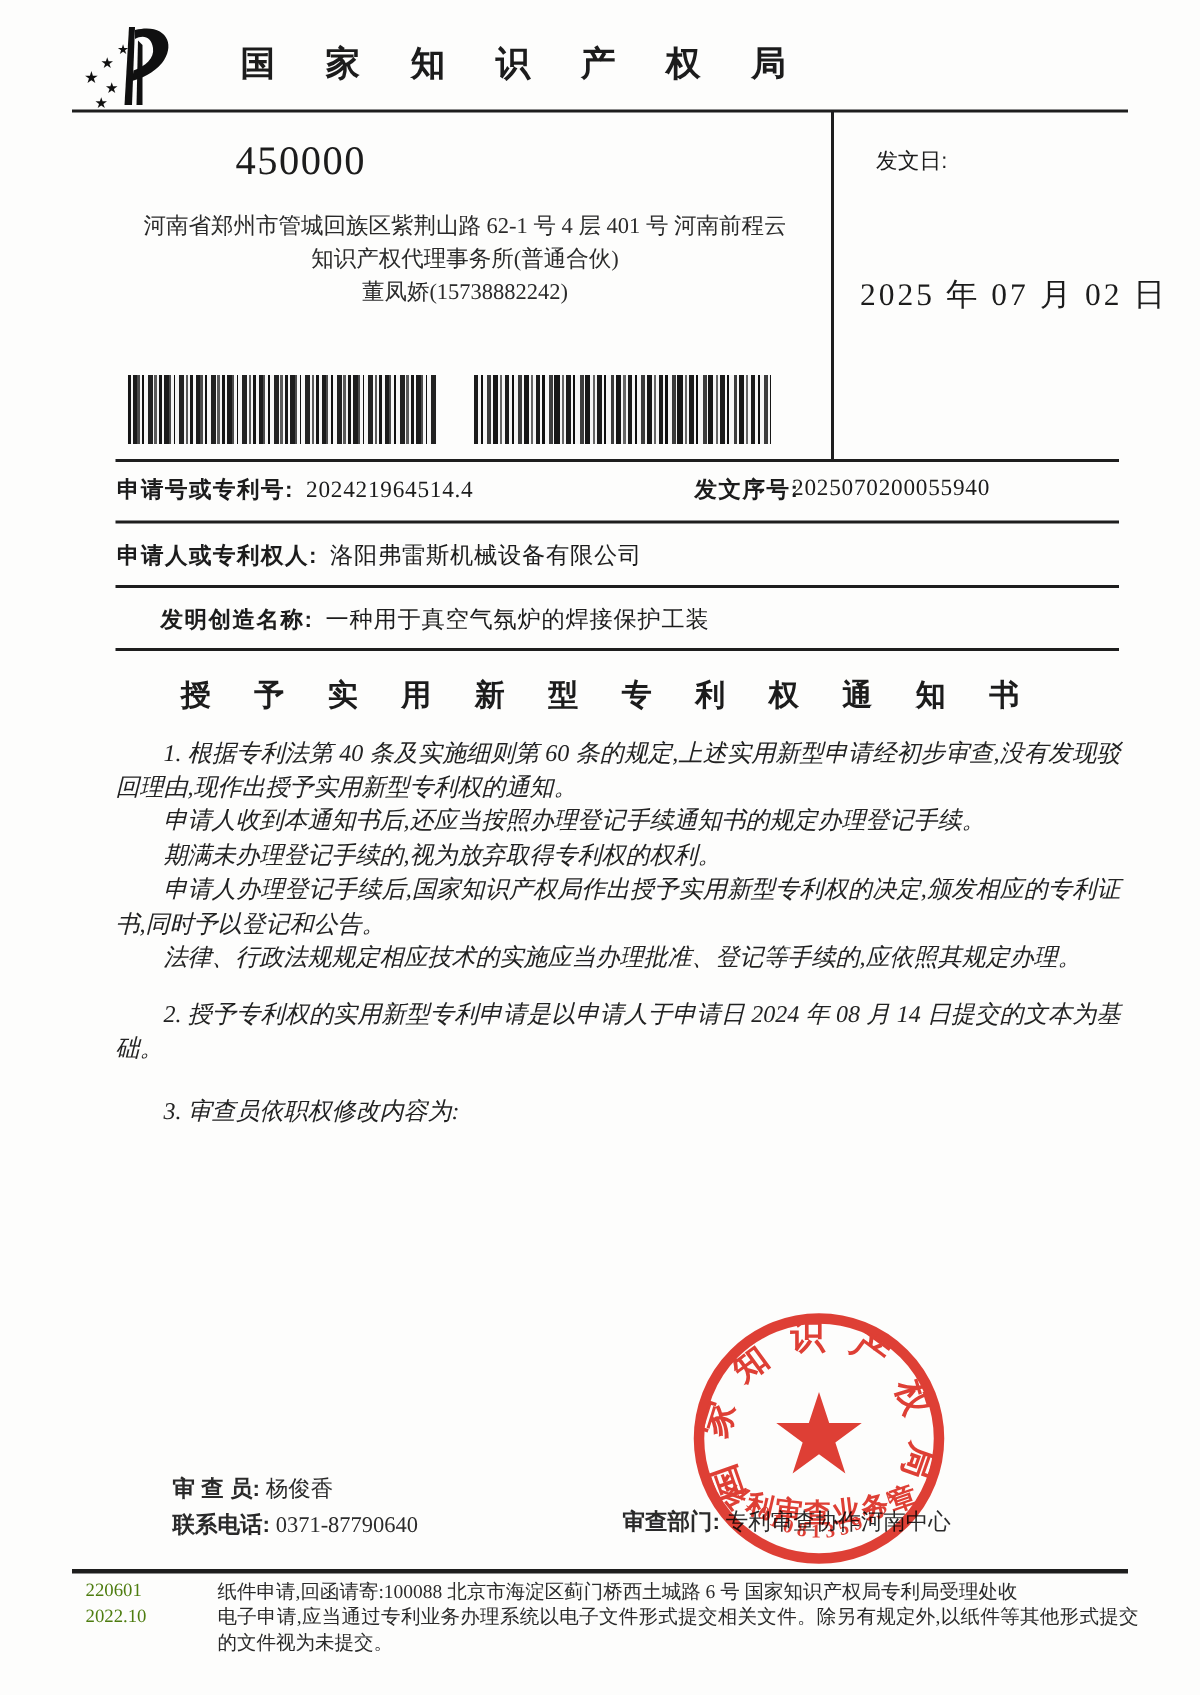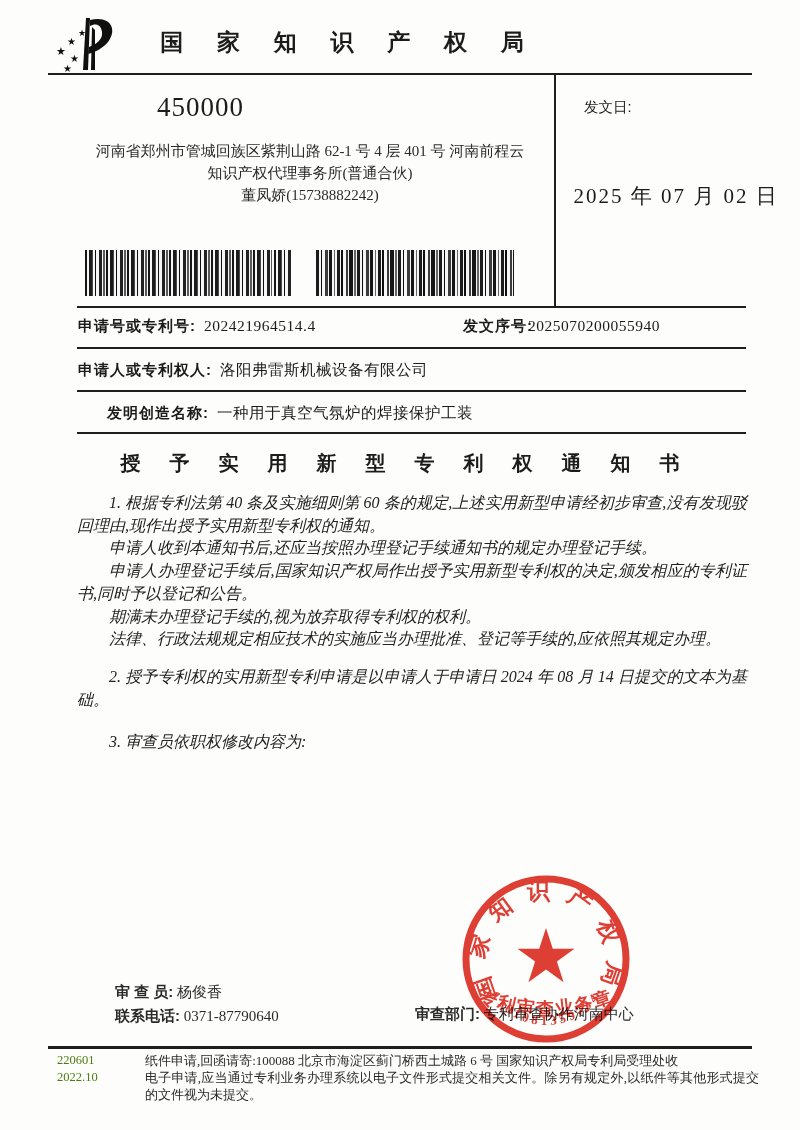--- a/index.html
+++ b/index.html
@@ -110,22 +110,22 @@
     <span class="label" style="font-size:15px;margin-left:29px;">发明创造名称:</span><span class="val">一种用于真空气氛炉的焊接保护工装</span>
   </div>
 
   <div class="rule" style="left:77px;top:432px;width:669px;height:1.5px;"></div>
 
   <div class="doc-title">授 予 实 用 新 型 专 利 权 通 知 书</div>
 
   <div class="body-text">
     <p>1. 根据专利法第 40 条及实施细则第 60 条的规定,上述实用新型申请经初步审查,没有发现驳回理由,现作出授予实用新型专利权的通知。</p>
     <p>申请人收到本通知书后,还应当按照办理登记手续通知书的规定办理登记手续。</p>
+    <p>期满未办理登记手续的,视为放弃取得专利权的权利。</p>
     <p>申请人办理登记手续后,国家知识产权局作出授予实用新型专利权的决定,颁发相应的专利证书,同时予以登记和公告。</p>
-    <p>期满未办理登记手续的,视为放弃取得专利权的权利。</p>
     <p>法律、行政法规规定相应技术的实施应当办理批准、登记等手续的,应依照其规定办理。</p>
     <p class="gap1">2. 授予专利权的实用新型专利申请是以申请人于申请日 2024 年 08 月 14 日提交的文本为基础。</p>
     <p class="gap2">3. 审查员依职权修改内容为:</p>
   </div>
 
   <div class="sig" style="left:115px;top:983px;">
     <span class="label">审 查 员:</span>
     <span>杨俊香</span>
   </div>
   <div class="sig" style="left:115px;top:1007px;">

